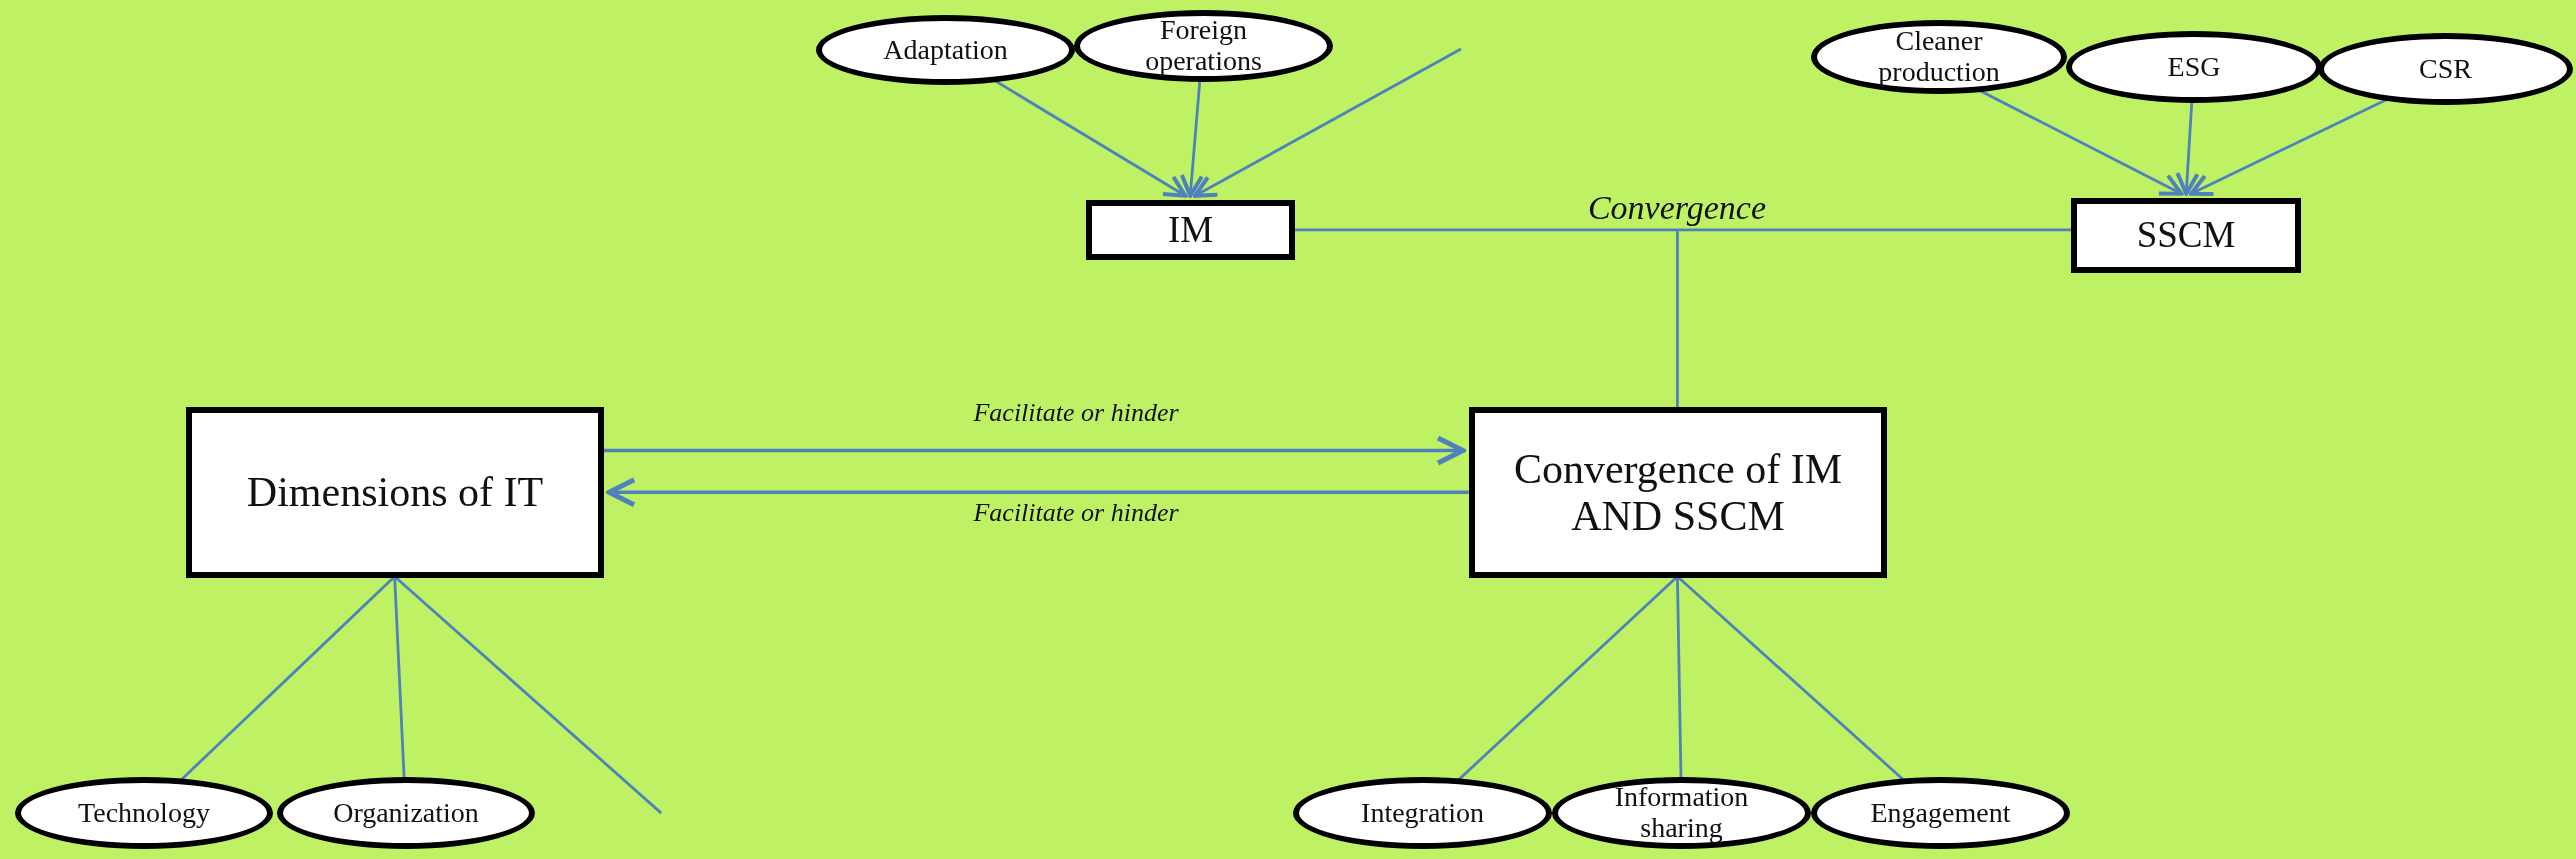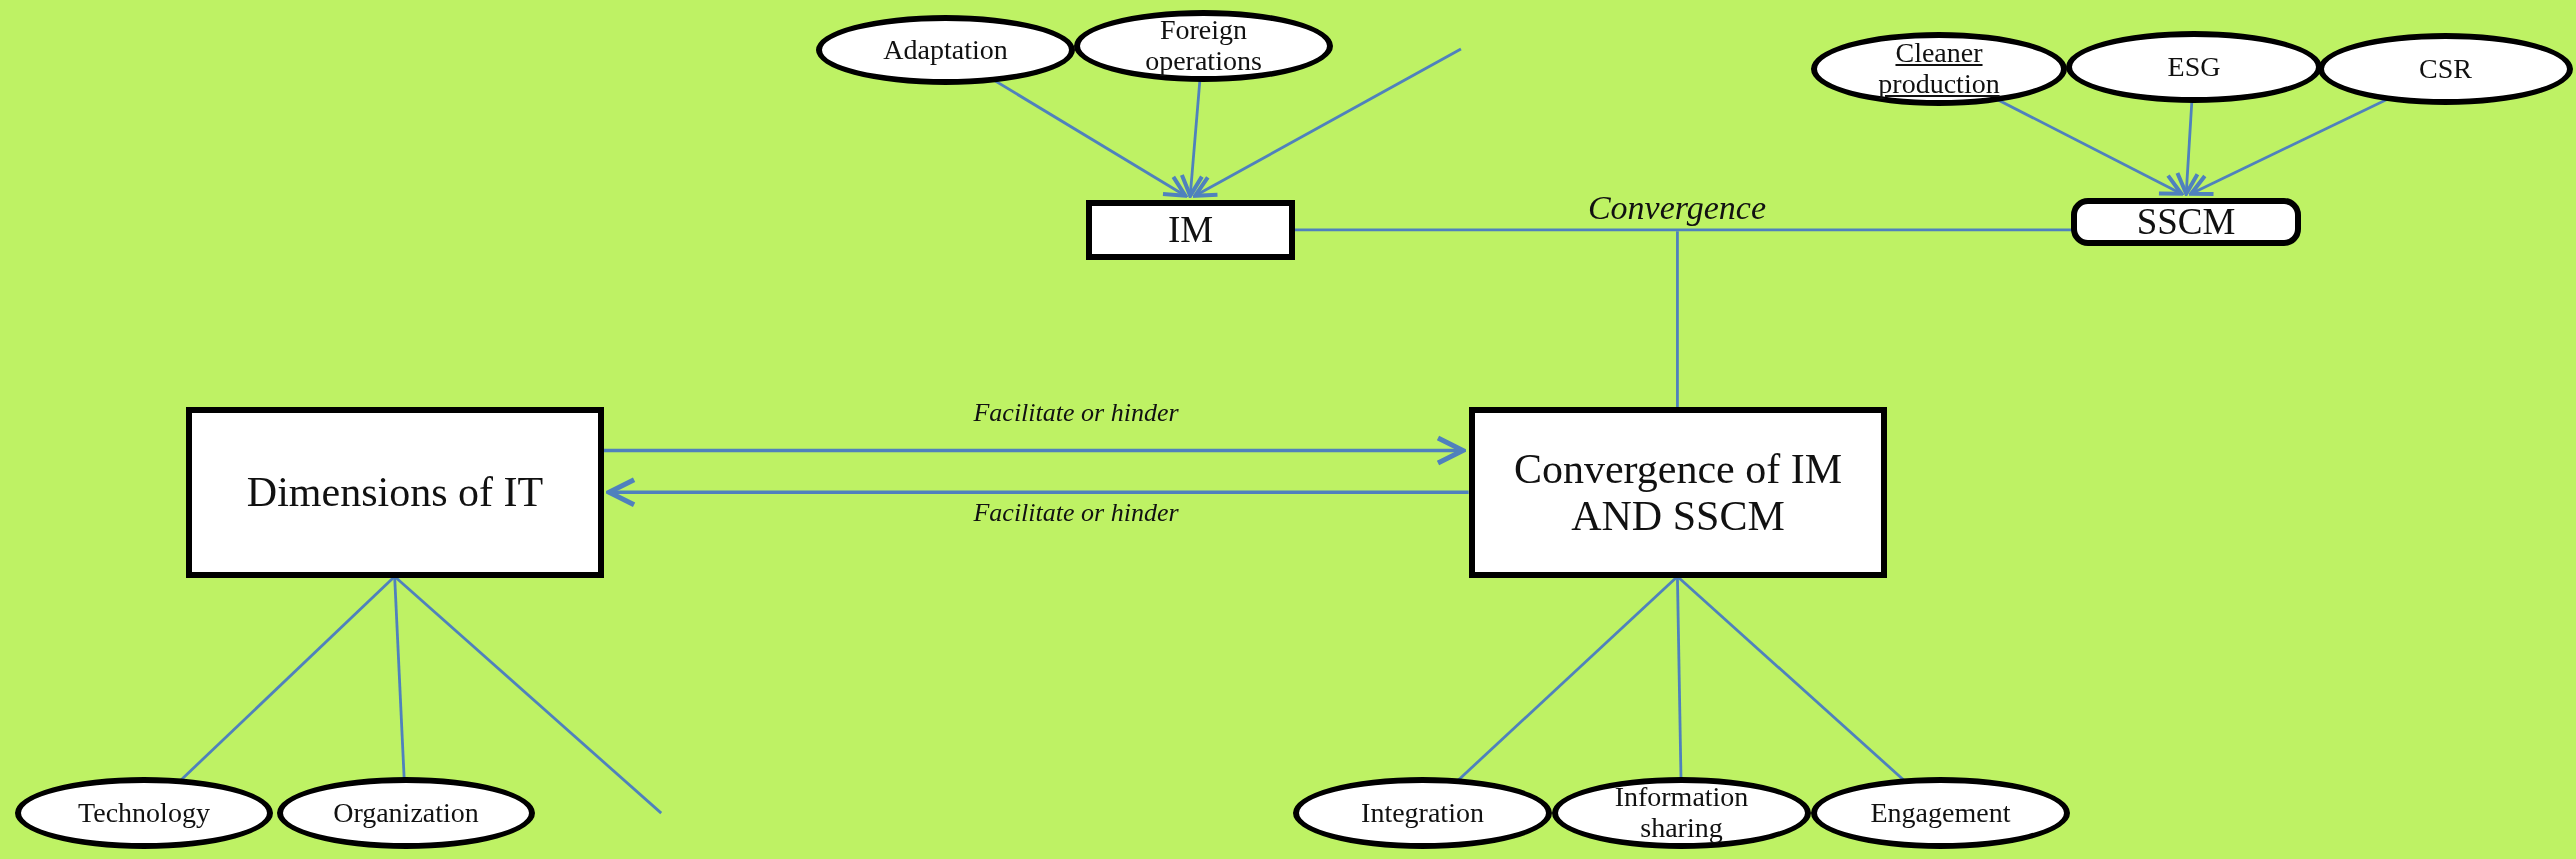--- a/index.html
+++ b/index.html
@@ -78,32 +78,32 @@
   </div>
   <div class="shape ellipse" style="left:1074px;top:9.7px;width:259px;height:72px;">
     <span class="label">Foreign
 operations</span>
   </div>
 
   <div class="shape rectbox small-box" style="left:1086px;top:200px;width:209px;height:60px;">
     <span class="label">IM</span>
   </div>
 
-  <div class="shape ellipse" style="left:1811px;top:32px;width:256px;height:74px;text-decoration:underline;">
+  <div class="shape ellipse" style="left:1811px;top:20px;width:256px;height:74px;">
     <span class="label">Cleaner
 production</span>
   </div>
   <div class="shape ellipse" style="left:2066px;top:31px;width:256px;height:72px;">
     <span class="label">ESG</span>
   </div>
   <div class="shape ellipse" style="left:2318px;top:33px;width:255px;height:72px;">
     <span class="label">CSR</span>
   </div>
 
-  <div class="shape rectbox small-box" style="left:2071px;top:198px;width:230px;height:48px;border-radius:17px;">
+  <div class="shape rectbox small-box" style="left:2071px;top:198px;width:230px;height:75px;">
     <span class="label">SSCM</span>
   </div>
 
   <div class="shape rectbox big-box" style="left:186px;top:407px;width:418px;height:171px;text-align:center;">
     <span class="label">Dimensions of IT</span>
   </div>
 
   <div class="shape rectbox big-box" style="left:1469px;top:407px;width:418px;height:171px;">
     <span class="label">Convergence of IM
 AND SSCM</span>

